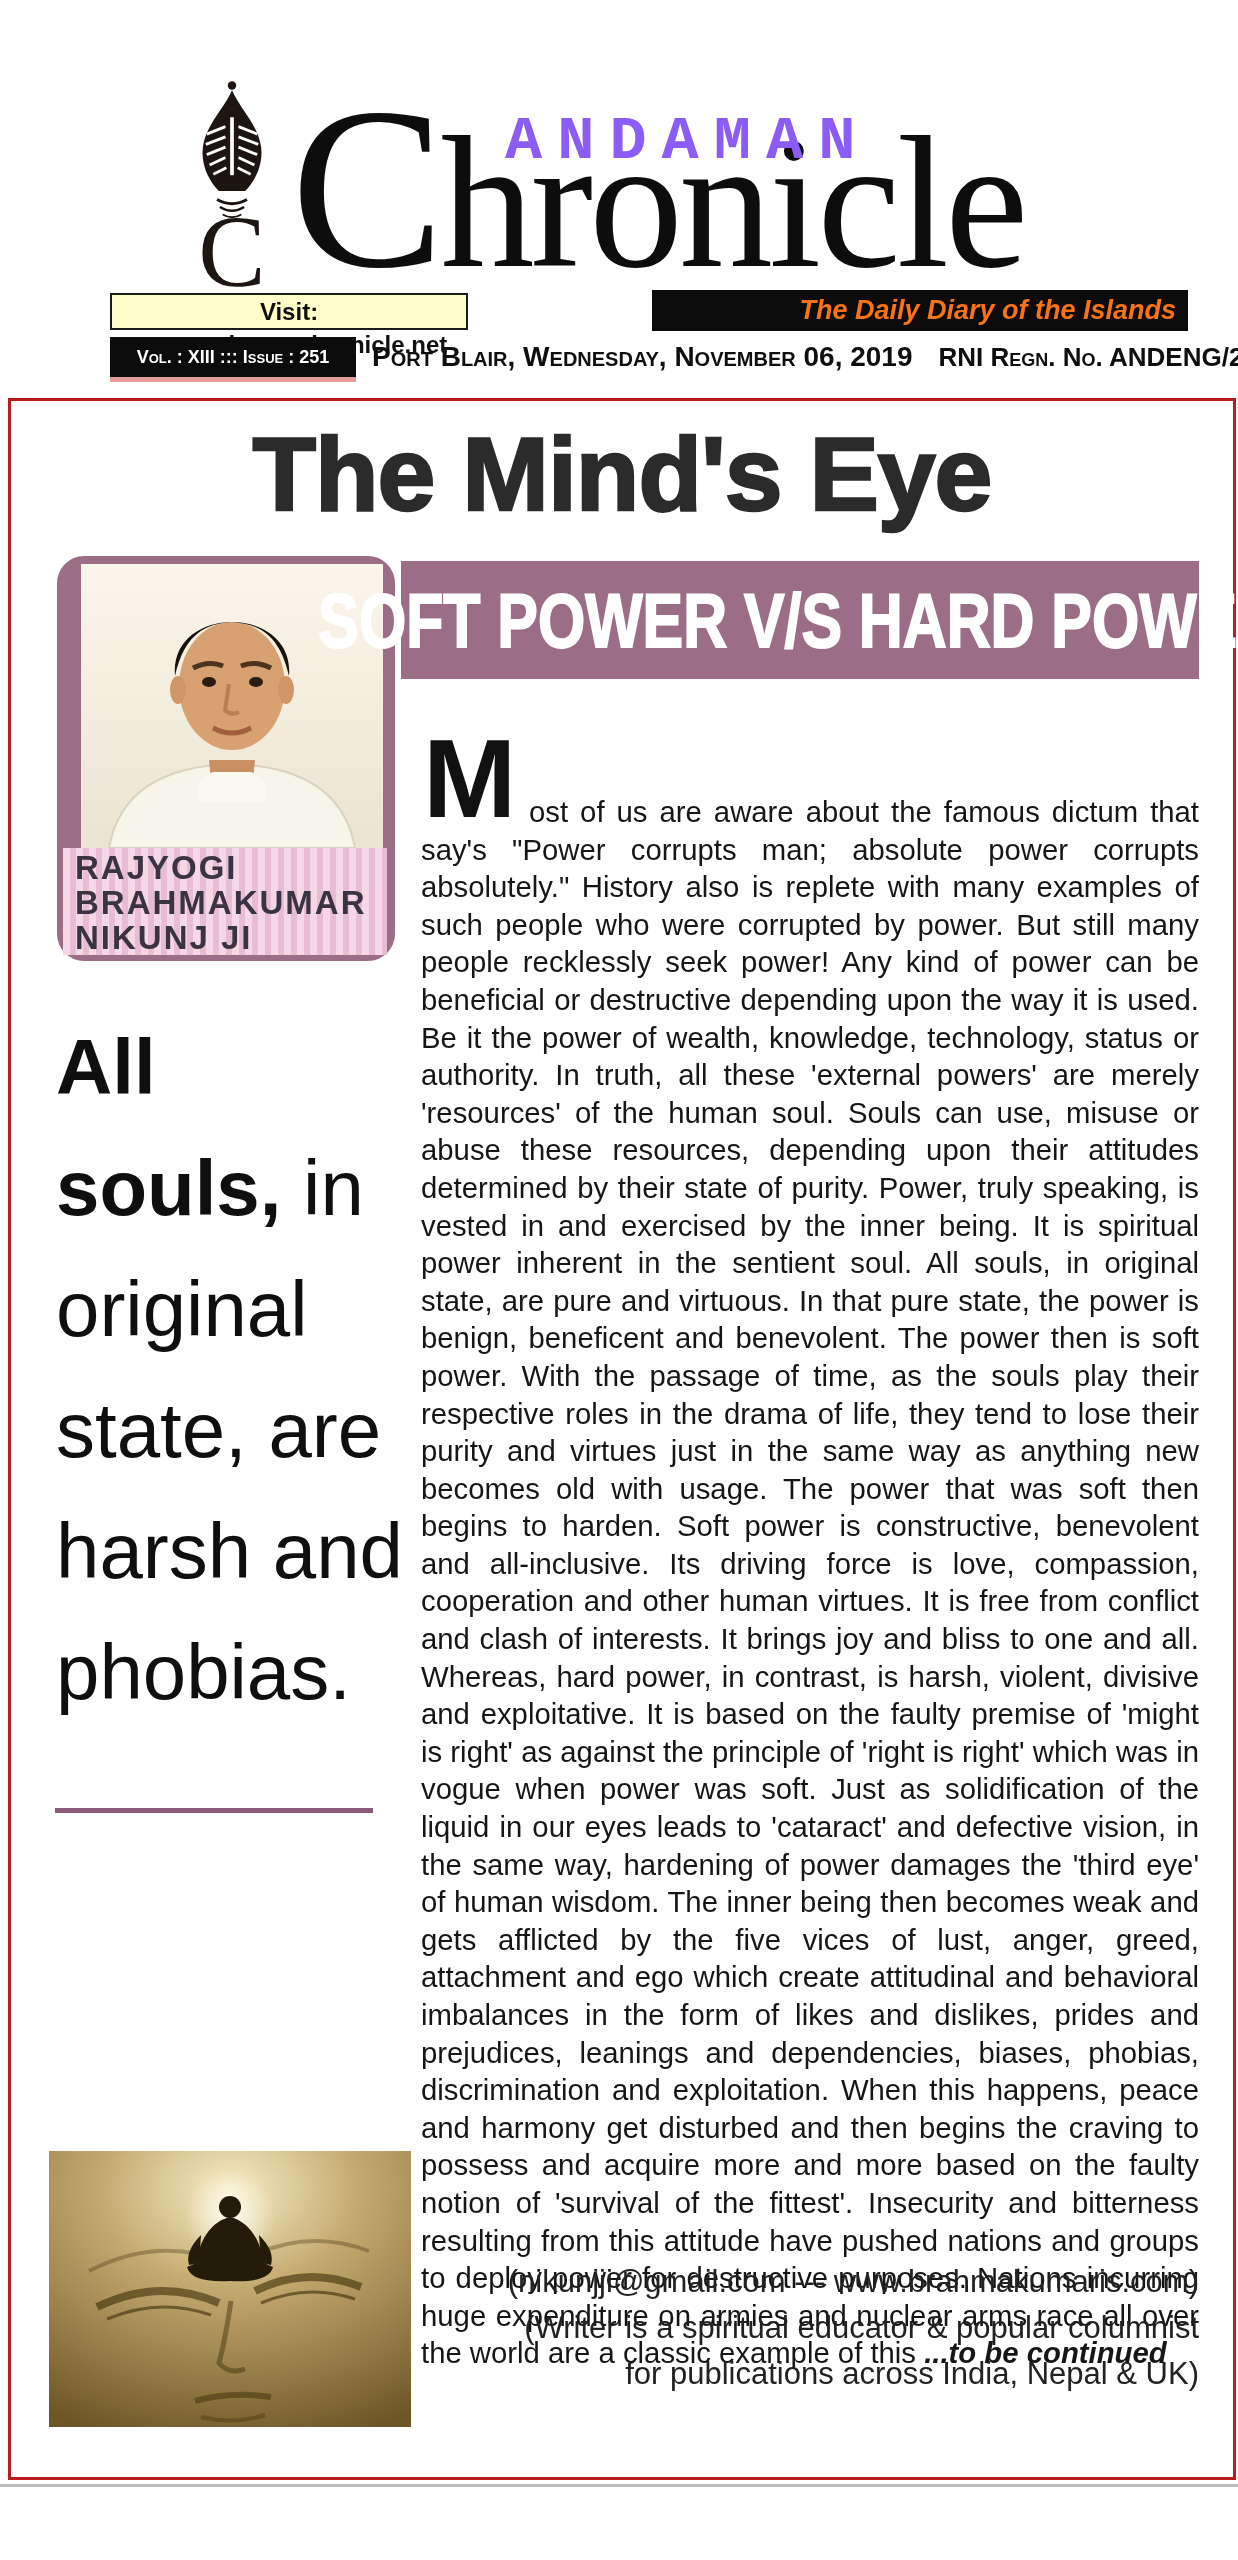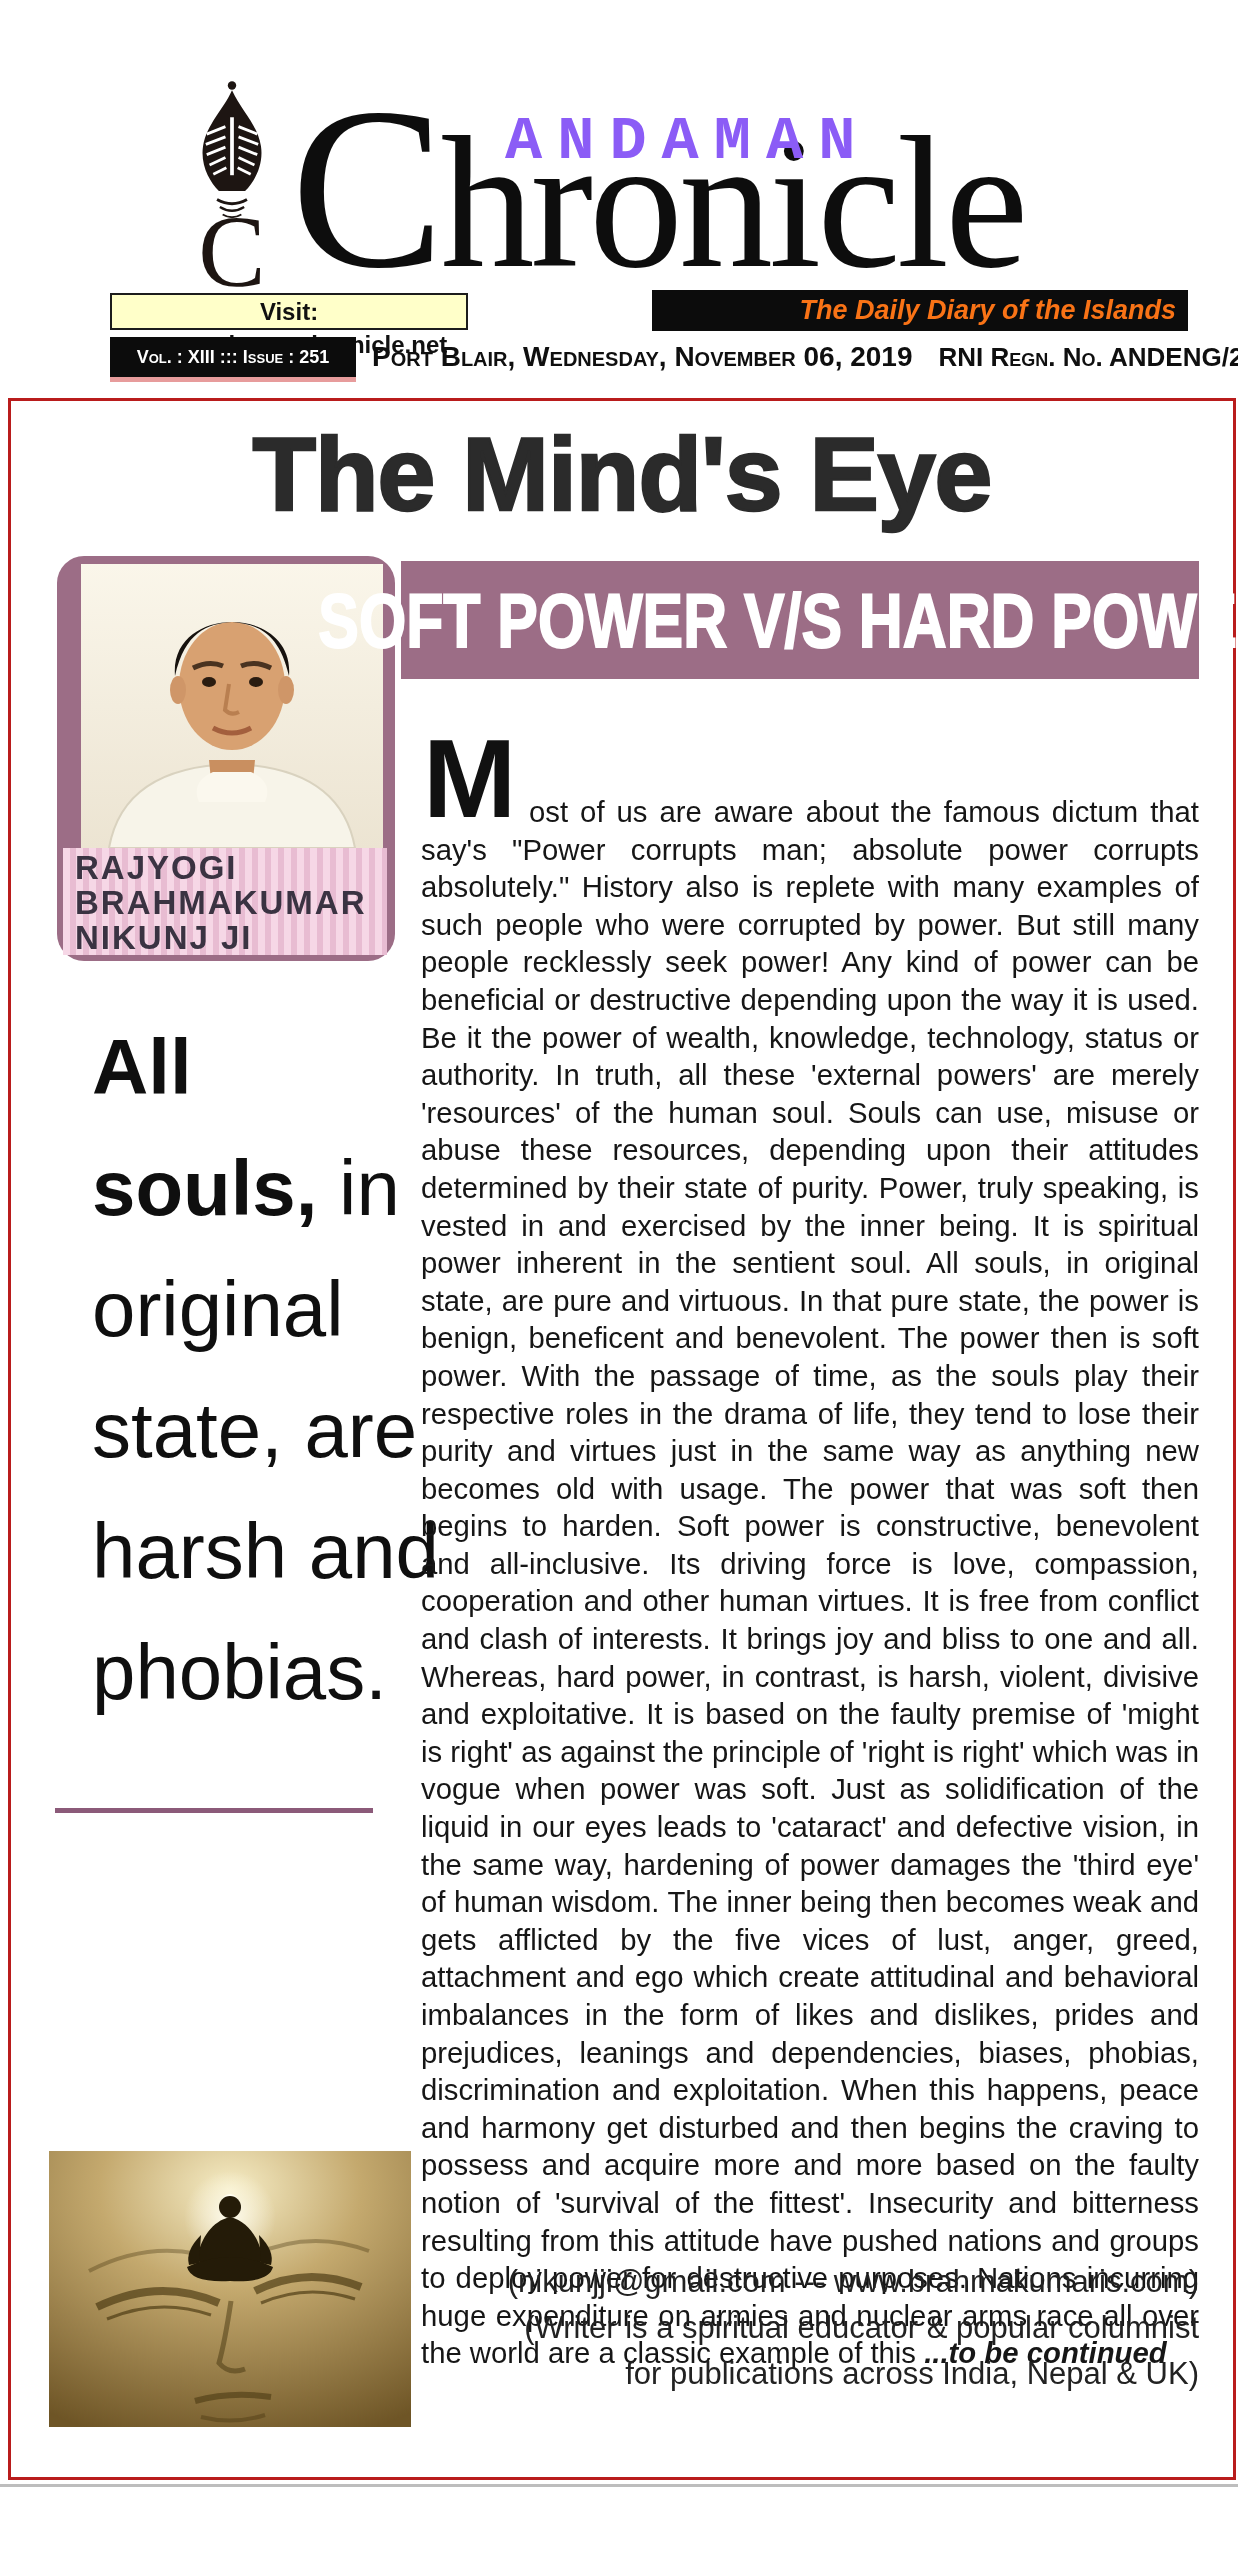--- a/index.html
+++ b/index.html
@@ -41,21 +41,21 @@
 
   
   .author-block{position:absolute;left:46px;top:155px;width:338px;height:405px;background:#9C6D86;border-radius:27px;}
   .author-photo{position:absolute;left:24px;top:8px;width:302px;height:284px;}
   .author-band{position:absolute;left:6px;top:292px;width:324px;height:107px;
                background:repeating-linear-gradient(90deg,#F6D7E6 0px,#F6D7E6 7px,#E8BCD2 7px,#E8BCD2 13px);
                padding:2px 0 0 12px;box-sizing:border-box;}
   .author-band div{font-weight:bold;font-size:33px;line-height:35px;letter-spacing:2px;color:#3a3342;}
 
   .pull-quote{position:absolute;left:45px;top:606px;width:360px;color:#0f0f0f;
-              font-size:78px;line-height:121px;margin-left:36px;}
+              font-size:78px;line-height:121px;}
   .pull-quote b{font-weight:bold;}
   .quote-rule{position:absolute;left:44px;top:1407px;width:318px;height:5px;background:#8B5A79;}
   .meditation{position:absolute;left:38px;top:1750px;width:362px;height:276px;}
 
   
   .title-band{position:absolute;left:390px;top:160px;width:798px;height:118px;background:#9C6D86;
               display:flex;align-items:center;justify-content:center;}
   .title-band span{display:inline-block;transform:scaleX(0.8);white-space:nowrap;
                    color:#ffffff;font-weight:bold;font-size:76px;letter-spacing:0px;
                    -webkit-text-stroke:2px #ffffff;}

